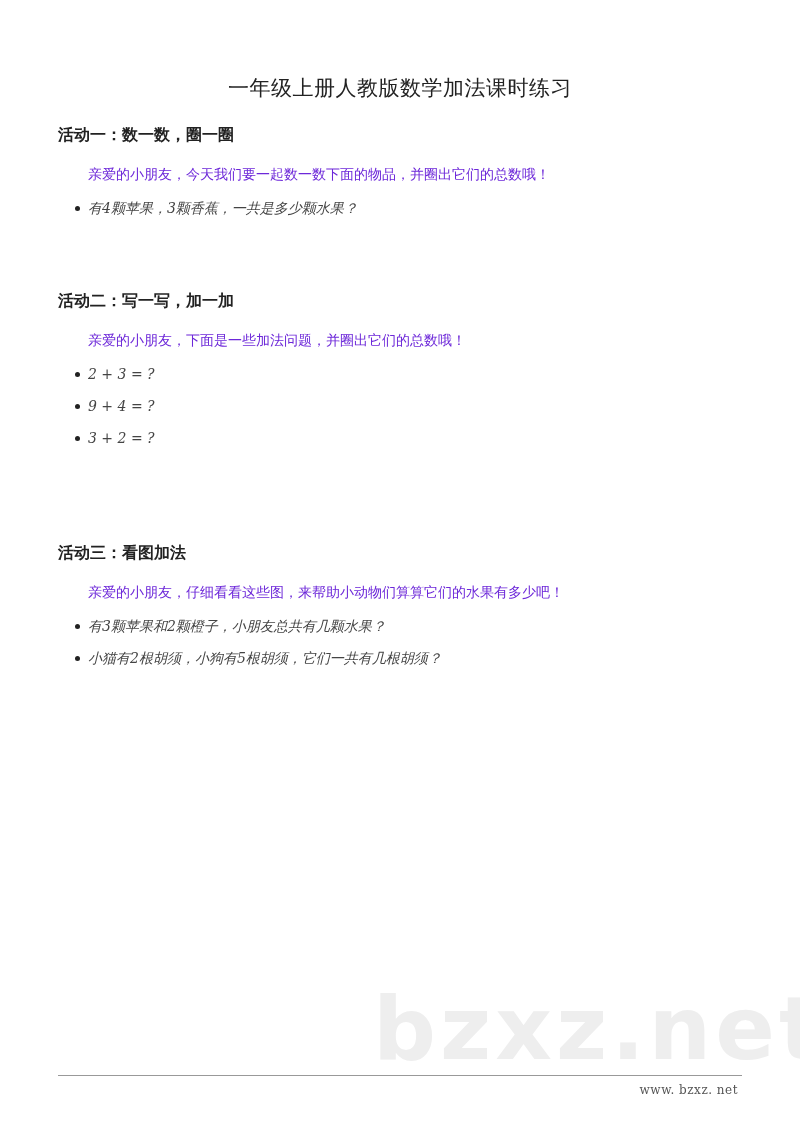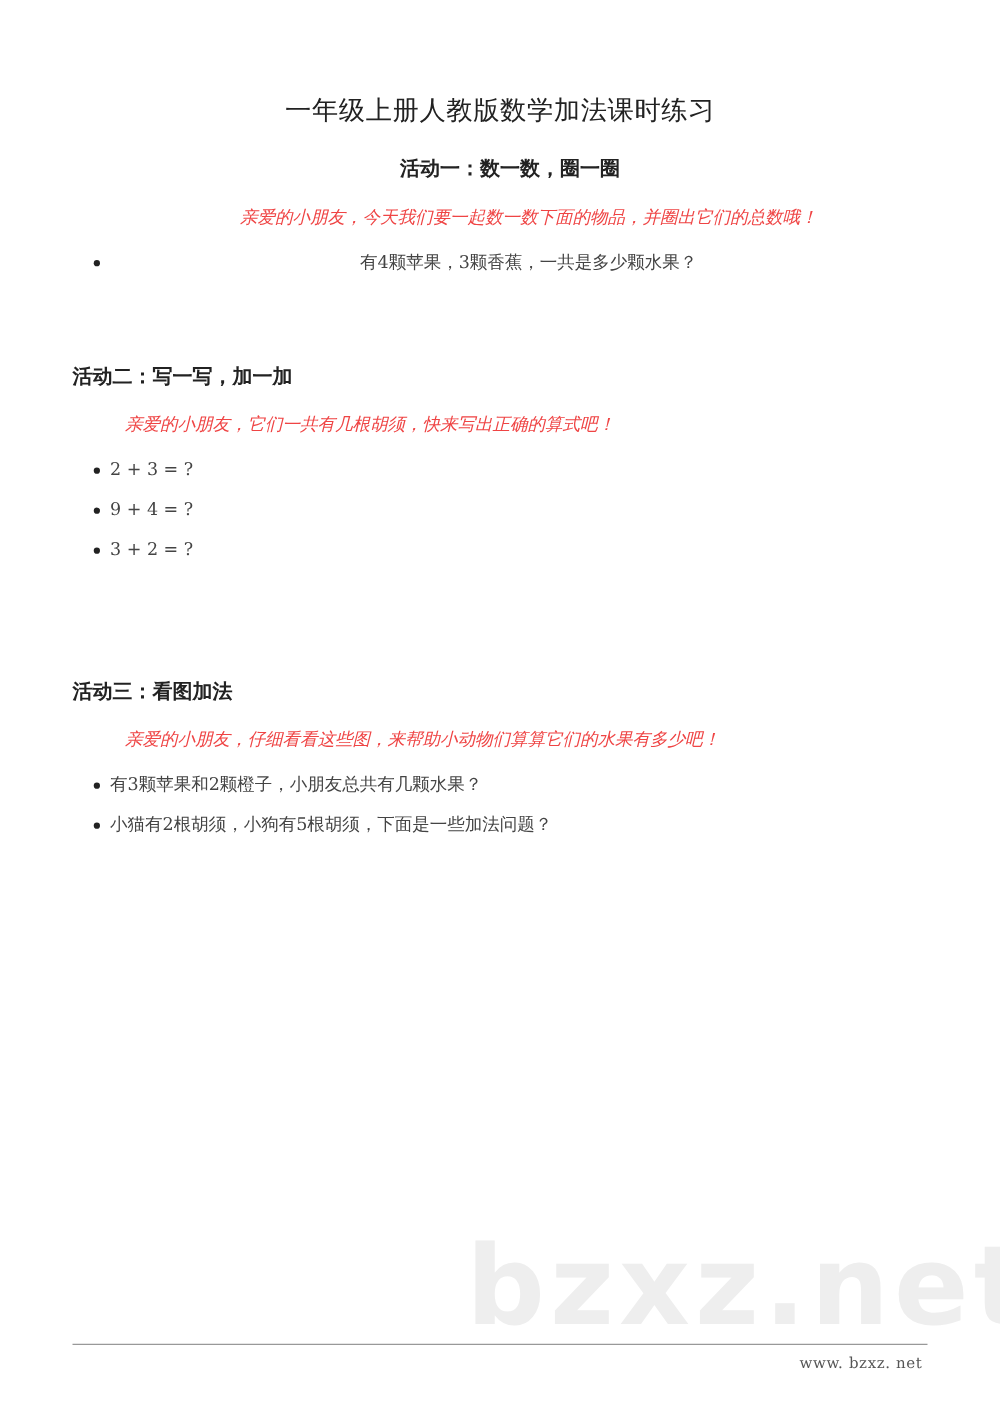--- a/index.html
+++ b/index.html
@@ -35,34 +35,34 @@
     .section-heading {
       font-family: "DejaVu Sans", "Liberation Sans", sans-serif;
       font-size: 16px;
       font-weight: bold;
       color: #222222;
       margin: 0;
       height: 26px;
       line-height: 26px;
     }
     .intro {
-      margin: 12px;
+      margin: 0;
       padding-left: 30px;
       font-size: 14px;
-      color: #ef4444;
+      color: #6d28d9;
       height: 24px;
       line-height: 24px;
       margin-top: 14px;
-      font-style: italic;
     }
     .items {
       list-style: none;
       margin: 0;
       padding: 0;
       margin-top: 10px;
+      font-style: italic;
     }
     .item {
       position: relative;
       padding-left: 22px;
       font-size: 14px;
       color: #444444;
       line-height: 24px;
       height: 24px;
       margin-bottom: 8px;
     }
@@ -105,34 +105,34 @@
       font-size: 12px;
       color: #555555;
       letter-spacing: 0.5px;
     }
   </style>
 </head>
 <body>
 
 <h1 class="page-title">一年级上册人教版数学加法课时练习</h1>
 
-<section class="section" style="top:122px;text-align:center;">
+<section class="section" style="top:122px;">
   <h2 class="section-heading">活动一：数一数，圈一圈</h2>
   <p class="intro">亲爱的小朋友，今天我们要一起数一数下面的物品，并圈出它们的总数哦！</p>
   <ul class="items">
     <li class="item">
       <span class="bullet"></span>
       <span class="item-text">有4颗苹果，3颗香蕉，一共是多少颗水果？</span>
     </li>
   </ul>
 </section>
 
 <section class="section" style="top:288px;">
   <h2 class="section-heading">活动二：写一写，加一加</h2>
-  <p class="intro">亲爱的小朋友，它们一共有几根胡须，快来写出正确的算式吧！</p>
+  <p class="intro">亲爱的小朋友，下面是一些加法问题，并圈出它们的总数哦！</p>
   <ul class="items">
     <li class="item">
       <span class="bullet"></span>
       <span class="item-text">2 + 3 = ?</span>
     </li>
     <li class="item">
       <span class="bullet"></span>
       <span class="item-text">9 + 4 = ?</span>
     </li>
     <li class="item">
@@ -145,21 +145,21 @@
 <section class="section" style="top:540px;">
   <h2 class="section-heading">活动三：看图加法</h2>
   <p class="intro">亲爱的小朋友，仔细看看这些图，来帮助小动物们算算它们的水果有多少吧！</p>
   <ul class="items">
     <li class="item">
       <span class="bullet"></span>
       <span class="item-text">有3颗苹果和2颗橙子，小朋友总共有几颗水果？</span>
     </li>
     <li class="item">
       <span class="bullet"></span>
-      <span class="item-text">小猫有2根胡须，小狗有5根胡须，下面是一些加法问题？</span>
+      <span class="item-text">小猫有2根胡须，小狗有5根胡须，它们一共有几根胡须？</span>
     </li>
   </ul>
 </section>
 
 <div class="watermark">bzxz.net</div>
 
 <div class="footer-rule"></div>
 <div class="footer-url">www. bzxz. net</div>
 
 </body></html>

